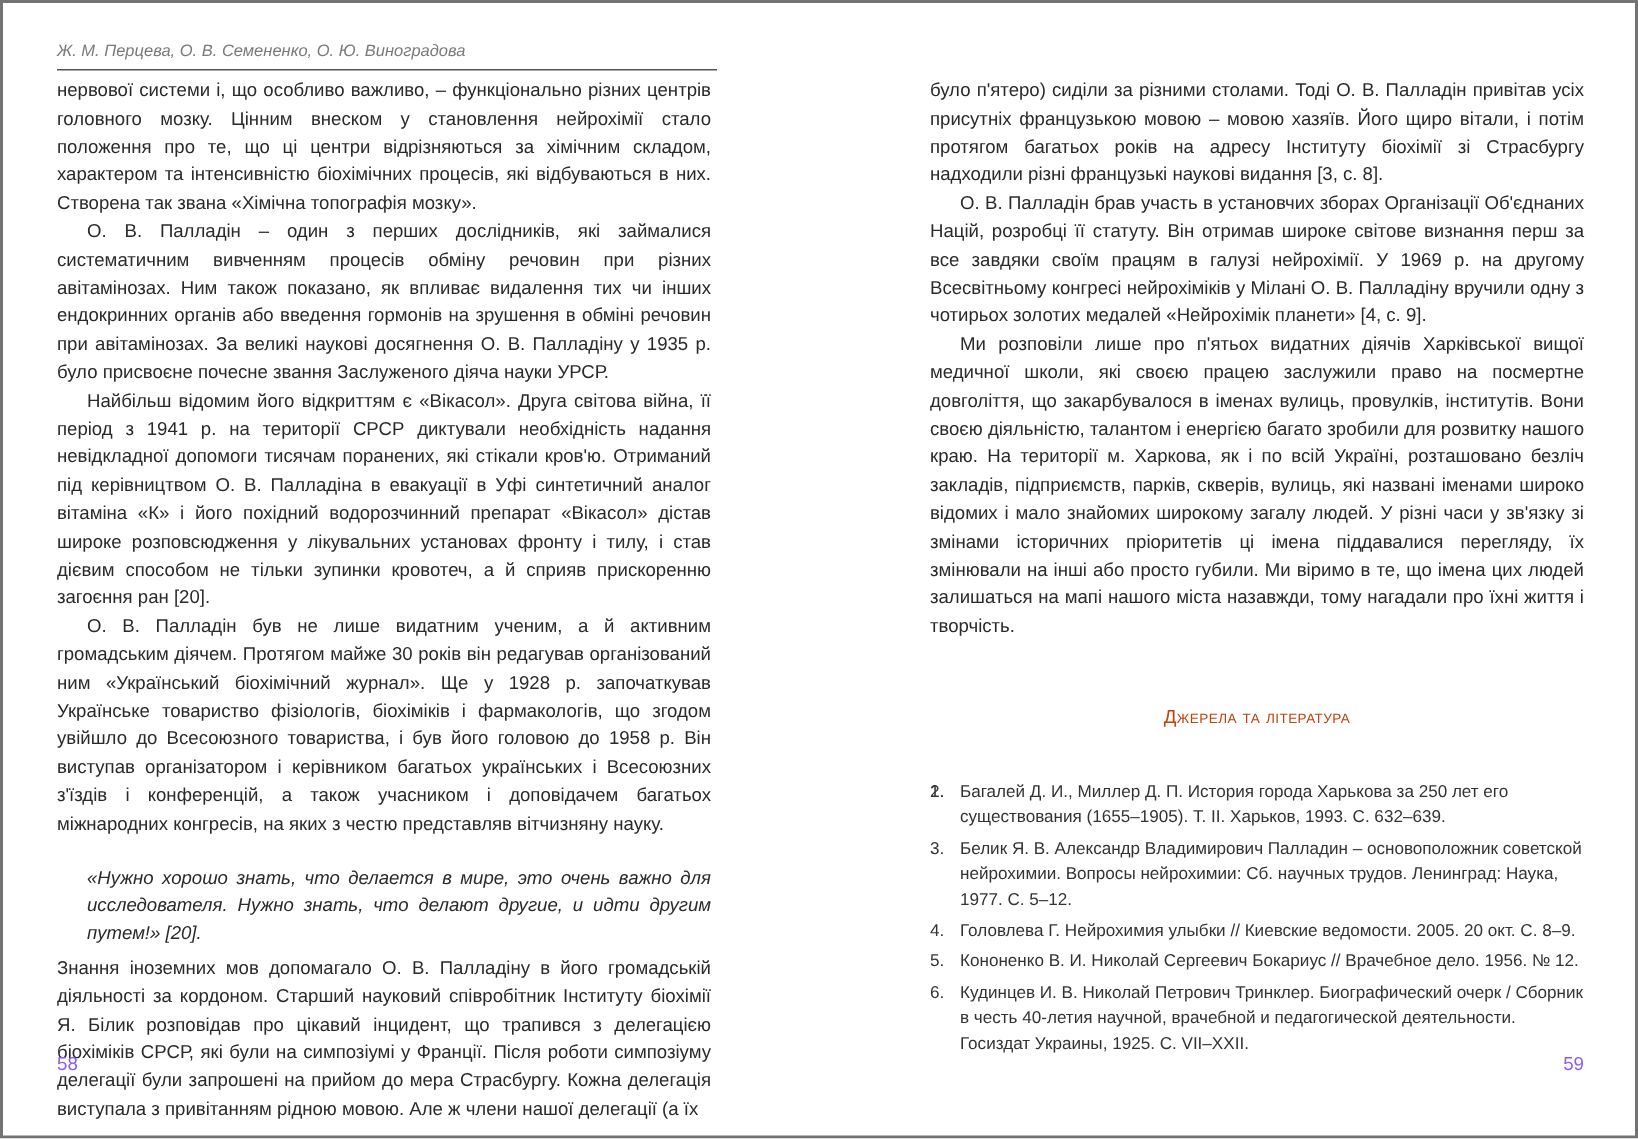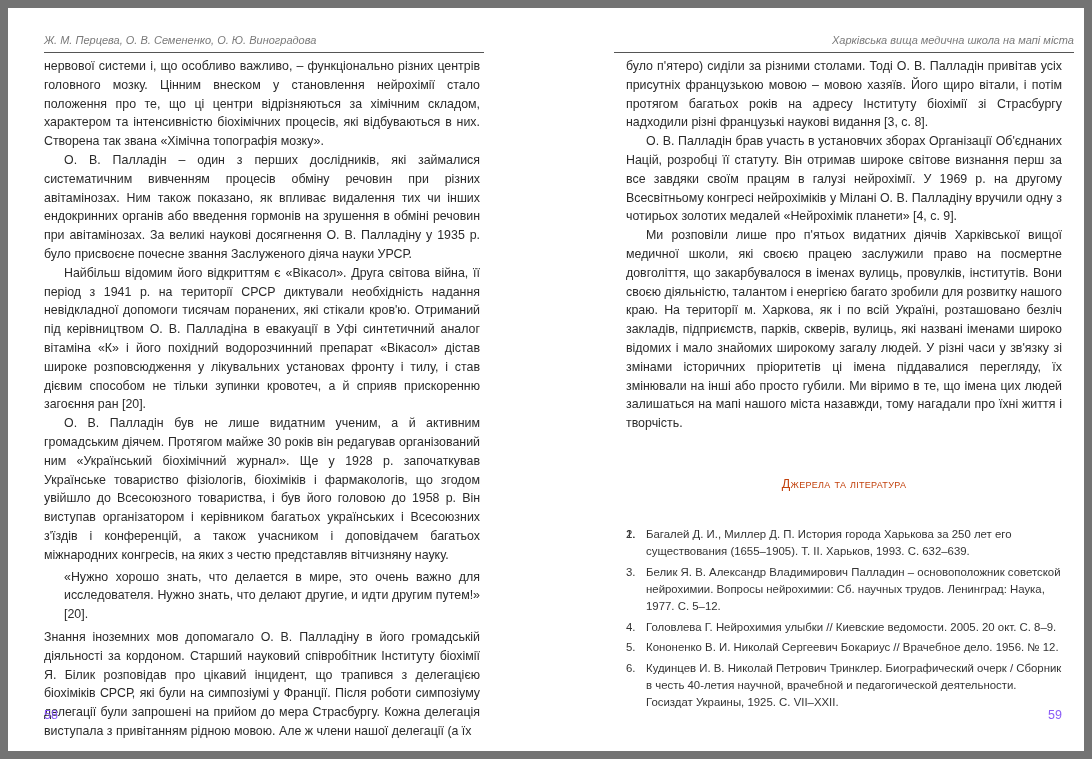--- a/index.html
+++ b/index.html
@@ -5,42 +5,42 @@
   html, body { margin: 0; padding: 0; }
   body {
     width: 1092px; height: 759px; overflow: hidden;
     background: #ffffff;
     font-family: "Liberation Sans", sans-serif;
     color: #222;
   }
   .spread {
     position: relative; width: 1092px; height: 759px;
     box-sizing: border-box;
-    border: 8px solid #737373;
+    border: 2px solid #737373;
     background: #fff;
   }
   .page { position: absolute; top: 0; height: 100%; }
   .page.left { left: 36px; width: 436px; }
   .page.right { left: 618px; width: 436px; }
   .runhead {
     position: absolute; top: 26px; left: 0; right: 0;
     font-size: 11px; font-style: italic; color: #7a7a7a;
     padding-bottom: 5px; border-bottom: 1px solid #555;
     line-height: 13px;
   }
   .page.right .runhead { text-align: right; left: -12px; right: -12px; }
   .page.left .runhead { right: -4px; }
   .body {
     position: absolute; top: 49px; left: 0; right: 0;
     font-size: 12.4px; line-height: 18.8px; text-align: justify;
     color: #2a2a2a;
   }
   .body p { margin: 0; text-indent: 20px; }
   .body p.noindent { text-indent: 0; }
-  .body p.quote { padding-left: 20px; text-indent: 0; margin: 3px 0 4px 0; }
+  .body p.quote { font-style: italic; padding-left: 20px; text-indent: 0; margin: 17px 0 4px 0; }
   .heading {
     text-align: center; font-size: 12.5px; letter-spacing: 0.3px;
     margin: 42px 0 32px 0; font-variant: small-caps;
     color: #c2410c;
   }
   ol.refs {
     margin: 0; padding: 0; list-style: none;
     font-size: 11.4px; line-height: 17.4px; color: #333;
   }
   ol.refs li { position: relative; padding-left: 20px; margin-bottom: 3px; text-align: left; }
@@ -63,21 +63,20 @@
       <p>О. В. Палладін – один з перших дослідників, які займалися систематичним вивченням процесів обміну речовин при різних авітамінозах. Ним також показано, як впливає видалення тих чи інших ендокринних органів або введення гормонів на зрушення в обміні речовин при авітамінозах. За великі наукові досягнення О. В. Палладіну у 1935 р. було присвоєне почесне звання Заслуженого діяча науки УРСР.</p>
       <p>Найбільш відомим його відкриттям є «Вікасол». Друга світова війна, її період з 1941 р. на території СРСР диктували необхідність надання невідкладної допомоги тисячам поранених, які стікали кров'ю. Отриманий під керівництвом О. В. Палладіна в евакуації в Уфі синтетичний аналог вітаміна «К» і його похідний водорозчинний препарат «Вікасол» дістав широке розповсюдження у лікувальних установах фронту і тилу, і став дієвим способом не тільки зупинки кровотеч, а й сприяв прискоренню загоєння ран [20].</p>
       <p>О. В. Палладін був не лише видатним ученим, а й активним громадським діячем. Протягом майже 30 років він редагував організований ним «Український біохімічний журнал». Ще у 1928 р. започаткував Українське товариство фізіологів, біохіміків і фармакологів, що згодом увійшло до Всесоюзного товариства, і був його головою до 1958 р. Він виступав організатором і керівником багатьох українських і Всесоюзних з'їздів і конференцій, а також учасником і доповідачем багатьох міжнародних конгресів, на яких з честю представляв вітчизняну науку.</p>
       <p class="quote">«Нужно хорошо знать, что делается в мире, это очень важно для исследователя. Нужно знать, что делают другие, и идти другим путем!» [20].</p>
       <p class="noindent">Знання іноземних мов допомагало О. В. Палладіну в його громадській діяльності за кордоном. Старший науковий співробітник Інституту біохімії Я. Білик розповідав про цікавий інцидент, що трапився з делегацією біохіміків СРСР, які були на симпозіумі у Франції. Після роботи симпозіуму делегації були запрошені на прийом до мера Страсбургу. Кожна делегація виступала з привітанням рідною мовою. Але ж члени нашої делегації (а їх</p>
     </div>
     <div class="pagenum">58</div>
   </div>
 
   <div class="page right">
-    <div class="runhead">Харківська вища медична школа на мапі міста</div>
     <div class="body">
       <p class="noindent">було п'ятеро) сиділи за різними столами. Тоді О. В. Палладін привітав усіх присутніх французькою мовою – мовою хазяїв. Його щиро вітали, і потім протягом багатьох років на адресу Інституту біохімії зі Страсбургу надходили різні французькі наукові видання [3, с. 8].</p>
       <p>О. В. Палладін брав участь в установчих зборах Організації Об'єднаних Націй, розробці її статуту. Він отримав широке світове визнання перш за все завдяки своїм працям в галузі нейрохімії. У 1969 р. на другому Всесвітньому конгресі нейрохіміків у Мілані О. В. Палладіну вручили одну з чотирьох золотих медалей «Нейрохімік планети» [4, с. 9].</p>
       <p>Ми розповіли лише про п'ятьох видатних діячів Харківської вищої медичної школи, які своєю працею заслужили право на посмертне довголіття, що закарбувалося в іменах вулиць, провулків, інститутів. Вони своєю діяльністю, талантом і енергією багато зробили для розвитку нашого краю. На території м. Харкова, як і по всій Україні, розташовано безліч закладів, підприємств, парків, скверів, вулиць, які названі іменами широко відомих і мало знайомих широкому загалу людей. У різні часи у зв'язку зі змінами історичних пріоритетів ці імена піддавалися перегляду, їх змінювали на інші або просто губили. Ми віримо в те, що імена цих людей залишаться на мапі нашого міста назавжди, тому нагадали про їхні життя і творчість.</p>
 
       <div class="heading">Джерела та література</div>
 
       <ol class="refs">
         <li><span class="num">1.</span></li>
         <li><span class="num">2.</span><span>Багалей Д. И., Миллер Д. П. История города Харькова за 250 лет его существования (1655–1905). Т. II. Харьков, 1993. С. 632–639.</span></li>

